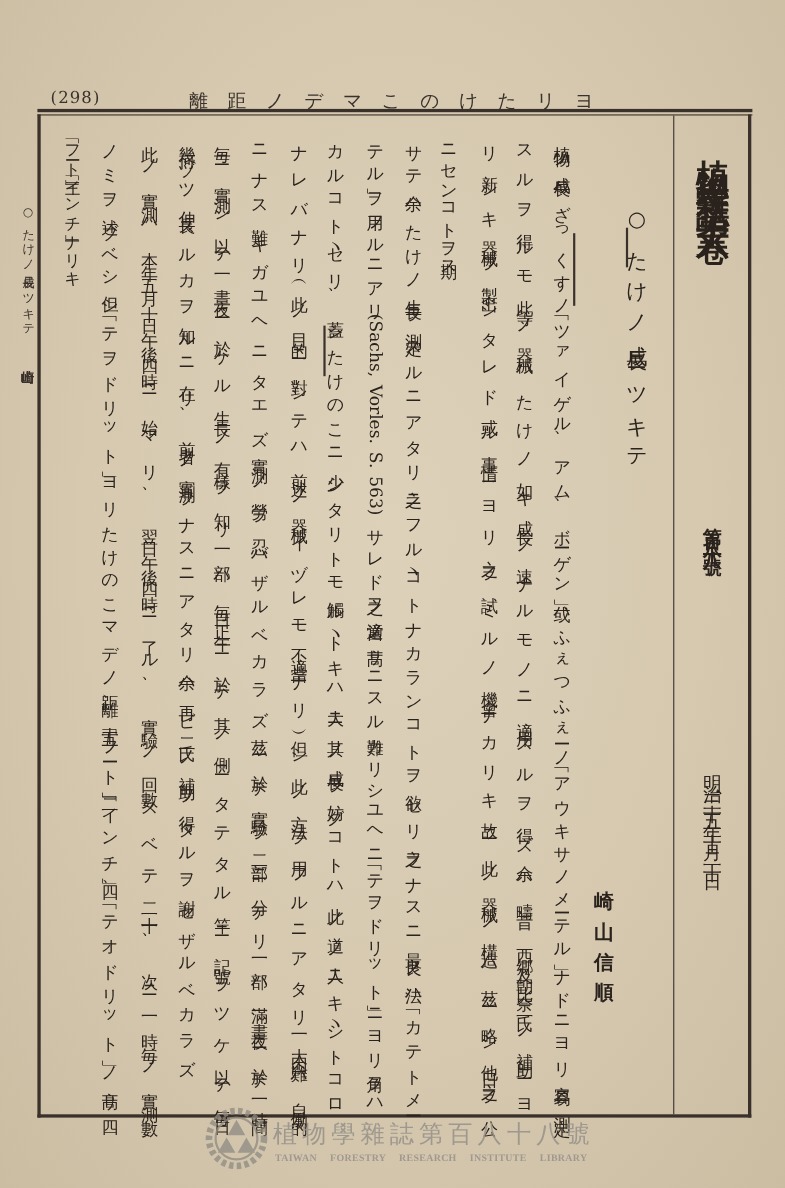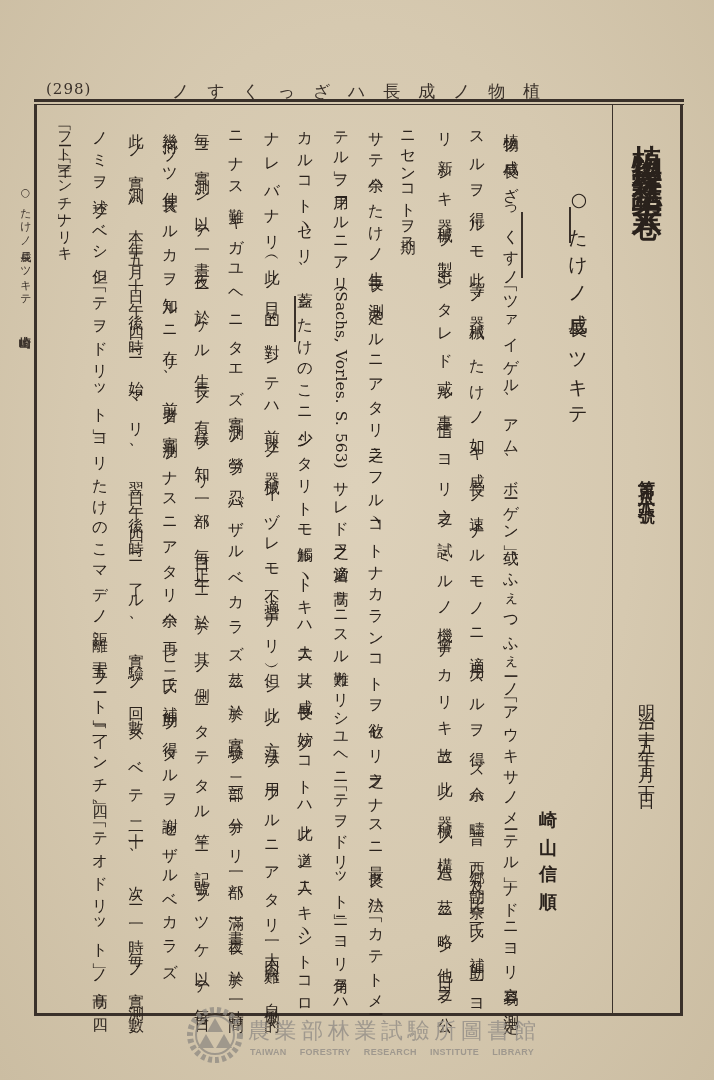--- a/index.html
+++ b/index.html
@@ -43,27 +43,27 @@
   .margin-head { left:19px; top:186px; font-size:11px; letter-spacing:1.4px; line-height:12px; color:#3a312a; }
   .margin-author { left:19px; top:326px; font-size:12px; letter-spacing:0; line-height:12px; font-weight:bold; color:#3a312a; }
 
   .sideline { position:absolute; width:1.5px; background:#3a312a; }
 
   
   .wm-logo { left:186px; top:1006px; width:58px; height:58px; opacity:.75; }
   .wm-zh { left:248px; top:1016px; width:288px; font-size:22px; color:#9a948b; opacity:.9;
            text-align:justify; text-align-last:justify; white-space:nowrap; font-family:"DejaVu Sans",sans-serif; }
   .wm-en { left:250px; top:1047px; width:284px; font-size:9px; font-weight:bold; color:#9a948b; opacity:.9;
-           text-align:justify; text-align-last:justify; white-space:nowrap; font-family:Liberation Sans, sans-serif; letter-spacing:.3px; }
+           text-align:justify; text-align-last:justify; white-space:nowrap; font-family:Liberation Serif, serif; letter-spacing:.3px; }
 </style>
 </head>
 <body>
 
 <div class="abs page-num">(298)</div>
-<div class="abs running-title">植物ノ成長ハざっくすノ</div>
+<div class="abs running-title">ヨリたけのこマデノ距離</div>
 
 <div class="rule" style="left:34px;top:99px;width:650px;height:2.5px;"></div>
 <div class="rule" style="left:34px;top:104px;width:650px;height:1px;"></div>
 <div class="rule" style="left:34px;top:104px;width:3px;height:912px;"></div>
 <div class="rule" style="left:680px;top:104px;width:3px;height:912px;"></div>
 <div class="rule" style="left:34px;top:1013px;width:649px;height:3px;"></div>
 <div class="rule" style="left:612px;top:105px;width:1px;height:908px;"></div>
 
 <div class="vert mast-title">植物學雜誌第十六卷</div>
 <div class="vert mast-issue">第百八十八號</div>
@@ -95,14 +95,14 @@
 
 <div class="abs wm-logo">
   <svg width="58" height="58" viewBox="0 0 58 58">
     <circle cx="29" cy="29" r="25" fill="none" stroke="#8f8a82" stroke-width="6" stroke-dasharray="4 3"></circle>
     <circle cx="29" cy="29" r="19" fill="none" stroke="#8f8a82" stroke-width="2"></circle>
     <polygon points="29,12 37,26 21,26" fill="#8f8a82"></polygon>
     <polygon points="20,28 28,42 12,42" fill="#8f8a82"></polygon>
     <polygon points="38,28 46,42 30,42" fill="#8f8a82"></polygon>
   </svg>
 </div>
-<div class="abs wm-zh">農業部林業試驗所圖書館</div>
+<div class="abs wm-zh">植物學雜誌第百八十八號</div>
 <div class="abs wm-en">TAIWAN FORESTRY RESEARCH INSTITUTE LIBRARY</div>
 
 </body></html>

